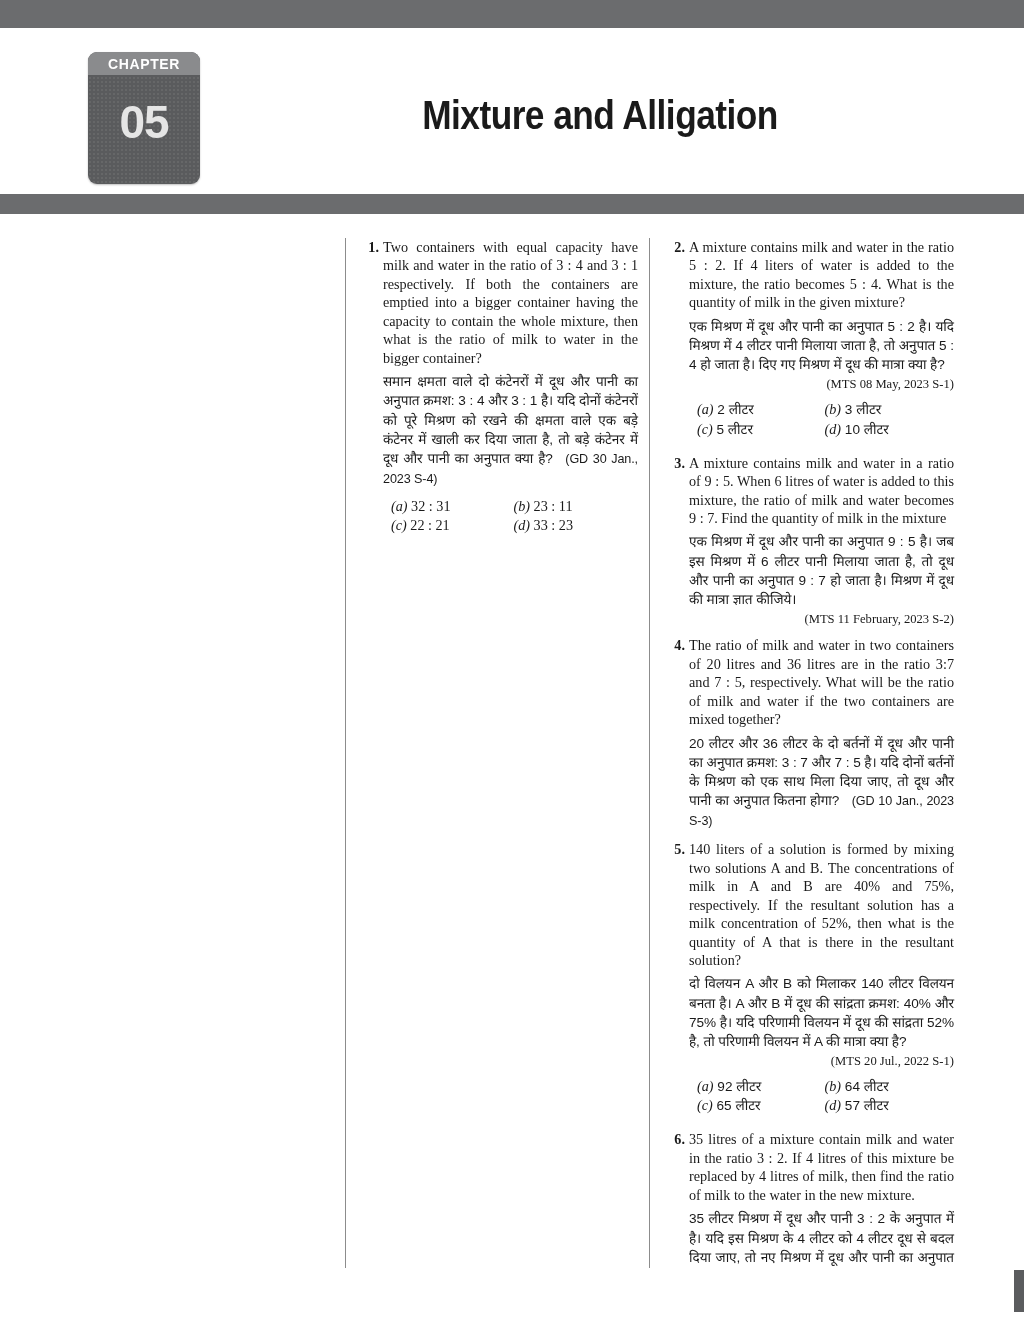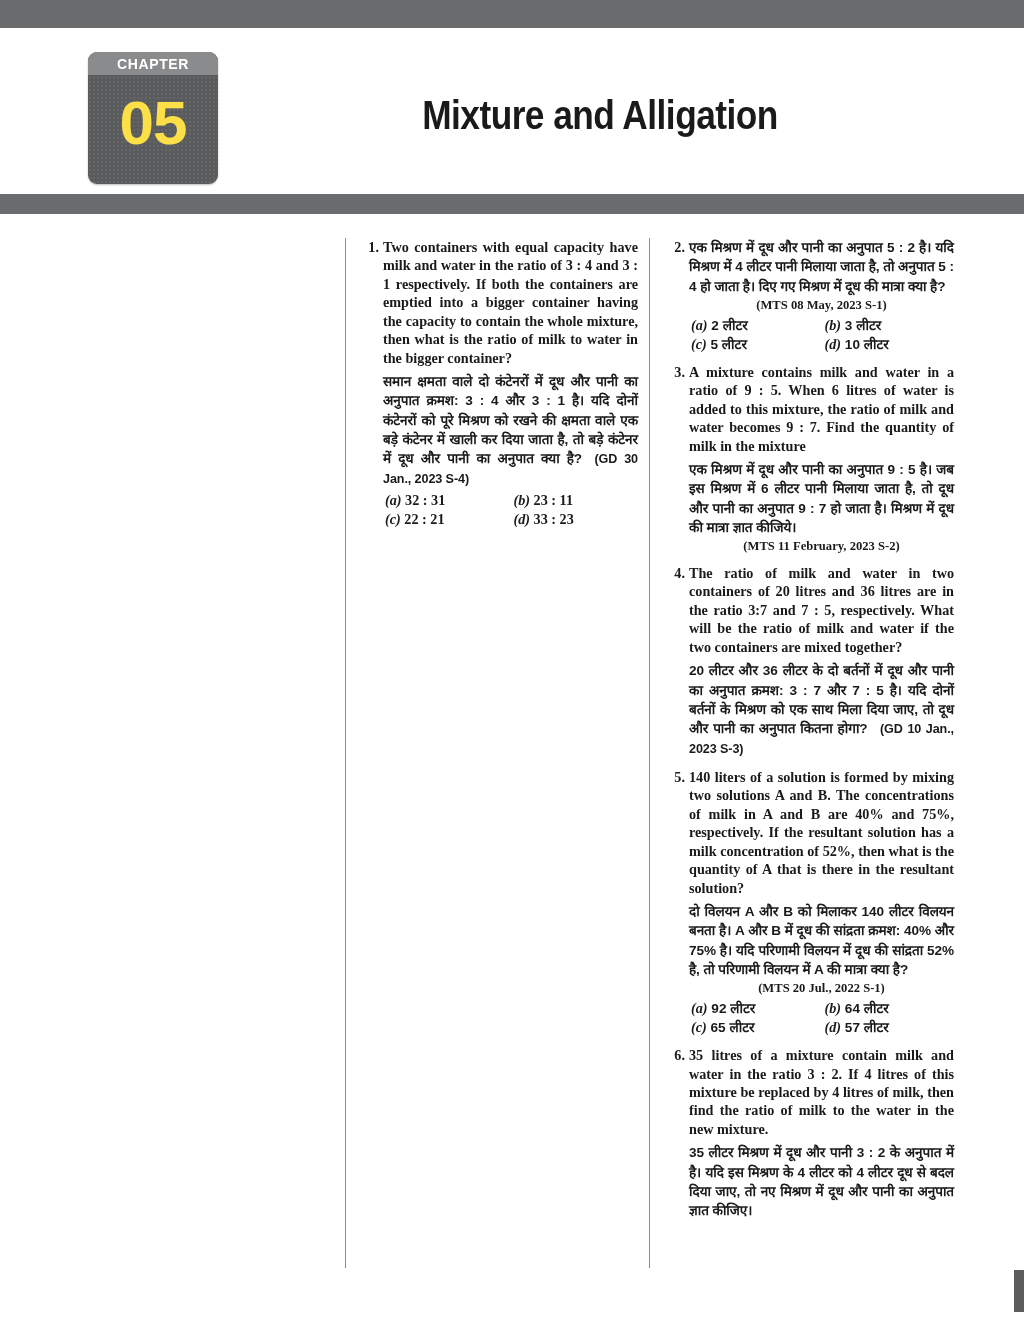--- a/index.html
+++ b/index.html
@@ -30,21 +30,21 @@
   .right-edge-bar {
     position: absolute;
     right: 0; top: 1270px;
     width: 10px; height: 42px;
     background: #5b5c5e;
   }
   
   .chapter-badge {
     position: absolute;
     left: 88px; top: 52px;
-    width: 130px; height: 132px;
+    width: 112px; height: 132px;
     background: #5a5b5d;
     border-radius: 9px;
     box-shadow: 0 1px 2px rgba(0,0,0,.25);
     overflow: hidden;
     display: flex;
     flex-direction: column;
     align-items: center;
   }
   .chapter-badge::before {
     content: "";
@@ -63,26 +63,26 @@
     font-family: "Liberation Sans", sans-serif;
     font-size: 14px;
     font-weight: 700;
     letter-spacing: .6px;
     text-align: center;
     padding: 4px 0 3px;
     box-sizing: border-box;
   }
   .chapter-num {
     position: relative;
-    color: #fde047;
+    color: #e5e5e5;
     font-family: "Liberation Sans", sans-serif;
-    font-size: 62px;
+    font-size: 46px;
     font-weight: 700;
     line-height: 1;
-    margin-top: 17px;
+    margin-top: 24px;
     letter-spacing: -1px;
   }
   
   .chapter-title {
     position: absolute;
     left: 230px; top: 92px;
     width: 740px;
     text-align: center;
     font-family: "Liberation Sans", sans-serif;
     font-size: 41px;
@@ -123,54 +123,54 @@
   }
   .q-num {
     flex: 0 0 auto;
     font-weight: 700;
     font-size: 14.2px;
     line-height: 1.30;
     padding-right: 4px;
     min-width: 17px;
     text-align: right;
   }
-  .q-body { flex: 1 1 auto; min-width: 0; font-weight: bold; }
+  .q-body { flex: 1 1 auto; min-width: 0; }
 
   .en {
     font-size: 14.2px;
     line-height: 1.30;
     text-align: justify;
     text-justify: inter-word;
     margin: 0 0 5px 0;
     hyphens: none;
   }
   .hi {
     font-family: "Liberation Sans", "DejaVu Sans", sans-serif;
     font-size: 13.6px;
     line-height: 1.42;
     text-align: justify;
     text-justify: inter-word;
     margin: 0 0 2px 0;
     letter-spacing: -0.1px;
   }
   .src {
     font-size: 12.6px;
-    text-align: center;
+    text-align: right;
     margin: 0 0 2px 0;
     line-height: 1.25;
   }
   .src-inline {
     font-size: 12.6px;
   }
   .opts {
     display: grid;
     grid-template-columns: 1fr 1fr;
     column-gap: 6px;
     row-gap: 0px;
-    margin: 2px;
+    margin: 8px;
     font-size: 14.2px;
     line-height: 1.33;
   }
   .opt .lab { font-style: italic; }
   .opt .val-hi {
     font-family: "Liberation Sans", "DejaVu Sans", sans-serif;
     font-size: 13.6px;
   }
 </style>
 </head>
@@ -204,20 +204,21 @@
             </div>
           </div>
         </div>
       </div>
     </div>
   <div class="col c3">
       <div class="q">
         <div class="q-row">
           <div class="q-num">2.</div>
           <div class="q-body">
+            <p class="en">A mixture contains milk and water in the ratio 5 : 2. If 4 liters of water is added to the mixture, the ratio becomes 5 : 4. What is the quantity of milk in the given mixture?</p>
             <p class="hi">एक मिश्रण में दूध और पानी का अनुपात 5 : 2 है। यदि मिश्रण में 4 लीटर पानी मिलाया जाता है, तो अनुपात 5 : 4 हो जाता है। दिए गए मिश्रण में दूध की मात्रा क्या है?</p>
             <div class="src">(MTS 08 May, 2023 S-1)</div>
             <div class="opts">
               <div class="opt"><span class="lab">(a)</span><span class="val-hi"> 2 लीटर</span></div>
               <div class="opt"><span class="lab">(b)</span><span class="val-hi"> 3 लीटर</span></div>
               <div class="opt"><span class="lab">(c)</span><span class="val-hi"> 5 लीटर</span></div>
               <div class="opt"><span class="lab">(d)</span><span class="val-hi"> 10 लीटर</span></div>
             </div>
           </div>
         </div>

